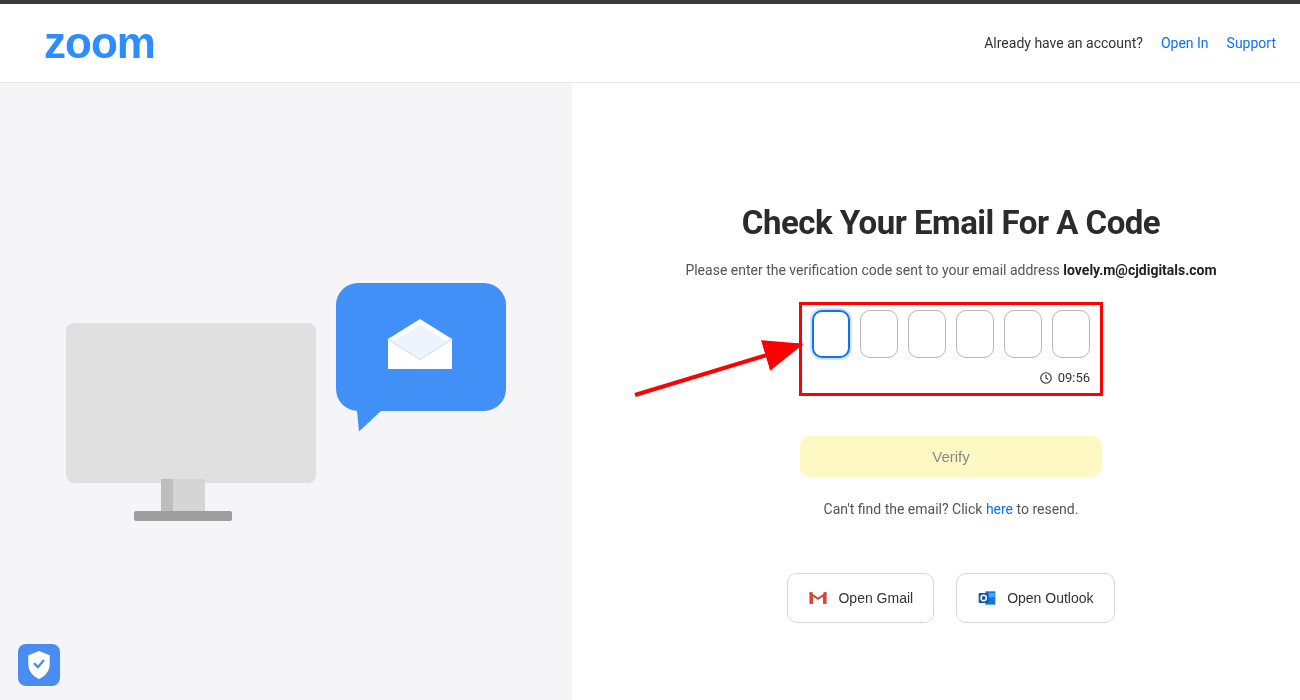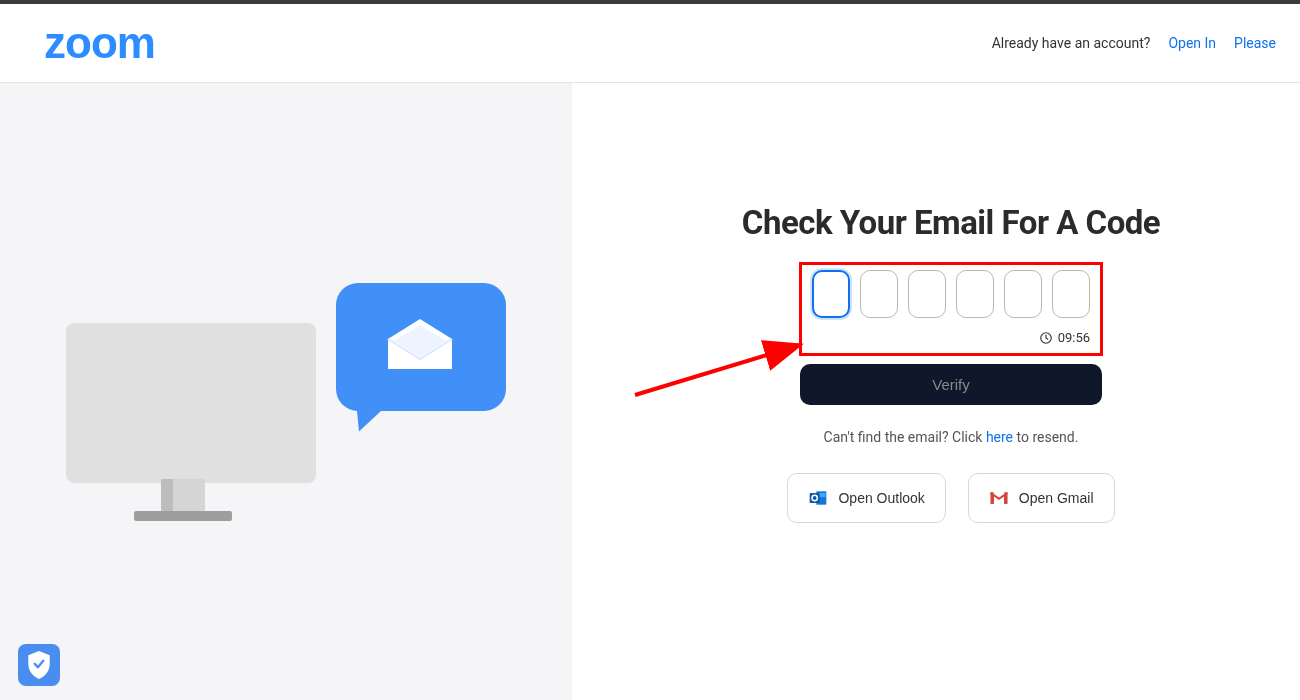--- a/index.html
+++ b/index.html
@@ -164,21 +164,21 @@
       text-align: center;
       margin-bottom: 24px;
     }
     .subtitle .email {
       font-weight: 700;
       color: #222;
     }
     .code-area {
       border: 3px solid #ff0000;
       padding: 5px 10px 8px 10px;
-      margin: 0 auto 8px;
+      margin: 0 auto 40px;
       width: 304px;
       position: relative;
     }
     .code-inputs {
       display: flex;
       gap: 10px;
       justify-content: center;
     }
     .code-input {
       width: 38px;
@@ -206,32 +206,32 @@
       position: absolute;
       left: 620px;
       top: 340px;
       pointer-events: none;
     }
     .verify-btn {
       display: block;
       width: 302px;
       margin: 0 auto 24px;
       padding: 12px;
-      background: #0f172a;
+      background: #fef9c3;
       border: none;
       border-radius: 10px;
       font-size: 15px;
       color: #888;
       cursor: pointer;
     }
     .resend-text {
       text-align: center;
       font-size: 14px;
       color: #555;
-      margin-bottom: 28px;
+      margin-bottom: 56px;
     }
     .resend-link {
       color: #0e72ed;
       cursor: pointer;
     }
     .email-buttons {
       display: flex;
       gap: 22px;
       justify-content: center;
     }
@@ -263,21 +263,21 @@
 </head>
 <body>
 
 <div class="top-bar-line"></div>
 
 <div class="header">
   <div class="logo">zoom</div>
   <div class="header-right">
     <span class="header-text">Already have an account?</span>
     <span class="header-link">Open In</span>
-    <span class="header-link">Please</span>
+    <span class="header-link">Support</span>
   </div>
 </div>
 
 <div class="main">
   <div class="left-panel">
     <div class="illustration">
       <div class="monitor-back"></div>
       <div class="monitor-button"></div>
       <div class="monitor-screen"></div>
       <div class="monitor-stand"></div>
@@ -290,20 +290,23 @@
           <path d="M 4 20 L 36 0 L 68 20 L 68 50 L 4 50 Z" fill="#ffffff"></path>
           <path d="M 4 20 L 36 40 L 68 20" fill="none" stroke="#d8e8ff" stroke-width="2"></path>
           <path d="M 10 22 L 36 6 L 62 22 L 36 38 Z" fill="#eef4ff"></path>
         </svg>
       </div>
     </div>
   </div>
 
   <div class="right-panel">
     <h1 class="title">Check Your Email For A Code</h1>
+    <p class="subtitle">
+      <span>Please enter the verification code sent to your email address </span><span class="email">lovely.m@cjdigitals.com</span>
+    </p>
 
     <div class="code-area">
       <div class="code-inputs">
         <input class="code-input focused" maxlength="1" style="">
         <input class="code-input" maxlength="1" style="">
         <input class="code-input" maxlength="1" style="">
         <input class="code-input" maxlength="1" style="">
         <input class="code-input" maxlength="1" style="">
         <input class="code-input" maxlength="1" style="">
       </div>
@@ -316,39 +319,39 @@
       </div>
     </div>
 
     <button class="verify-btn">Verify</button>
 
     <p class="resend-text">
       <span>Can't find the email? Click </span><span class="resend-link">here</span><span> to resend.</span>
     </p>
 
     <div class="email-buttons">
-      <button class="email-btn">
-        <svg width="20" height="20" viewBox="0 0 24 24">
-          <rect x="10" y="4" width="12" height="16" fill="#1976d2"></rect>
-          <rect x="11" y="6" width="10" height="5" fill="#40a9ff"></rect>
-          <rect x="2" y="6" width="12" height="12" rx="1" fill="#0e5aa7"></rect>
-          <circle cx="8" cy="12" r="3.2" fill="none" stroke="#fff" stroke-width="1.8"></circle>
-        </svg>
-        <span>Open Outlook</span>
-      </button>
       <button class="email-btn">
         <svg width="20" height="16" viewBox="0 0 24 18">
           <path d="M2 2 L12 10 L22 2 L22 16 L2 16 Z" fill="#fff" stroke="#db4437" stroke-width="0"></path>
           <path d="M2 2 L2 16 L6 16 L6 6 L12 10 L18 6 L18 16 L22 16 L22 2 L12 9 Z" fill="#db4437"></path>
           <path d="M2 3 L12 10 L22 3" fill="none" stroke="#db4437" stroke-width="2.5"></path>
           <rect x="2" y="2" width="3.5" height="14" fill="#d44638"></rect>
           <rect x="18.5" y="2" width="3.5" height="14" fill="#d44638"></rect>
         </svg>
         <span>Open Gmail</span>
       </button>
+      <button class="email-btn">
+        <svg width="20" height="20" viewBox="0 0 24 24">
+          <rect x="10" y="4" width="12" height="16" fill="#1976d2"></rect>
+          <rect x="11" y="6" width="10" height="5" fill="#40a9ff"></rect>
+          <rect x="2" y="6" width="12" height="12" rx="1" fill="#0e5aa7"></rect>
+          <circle cx="8" cy="12" r="3.2" fill="none" stroke="#fff" stroke-width="1.8"></circle>
+        </svg>
+        <span>Open Outlook</span>
+      </button>
     </div>
   </div>
 </div>
 
 <svg class="arrow" width="200" height="80">
   <defs>
     <marker id="arrowhead" markerWidth="10" markerHeight="8" refX="9" refY="4" orient="auto">
       <polygon points="0 0, 10 4, 0 8" fill="#ff0000"></polygon>
     </marker>
   </defs>

